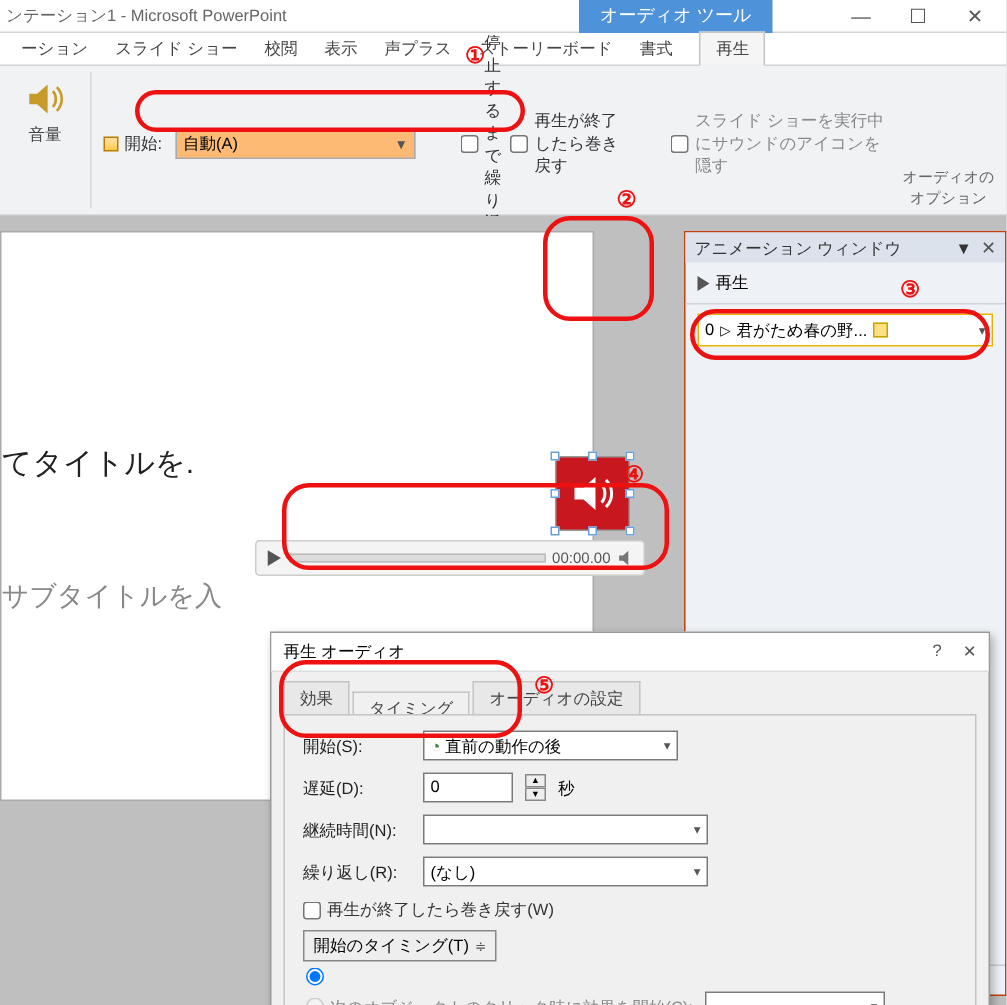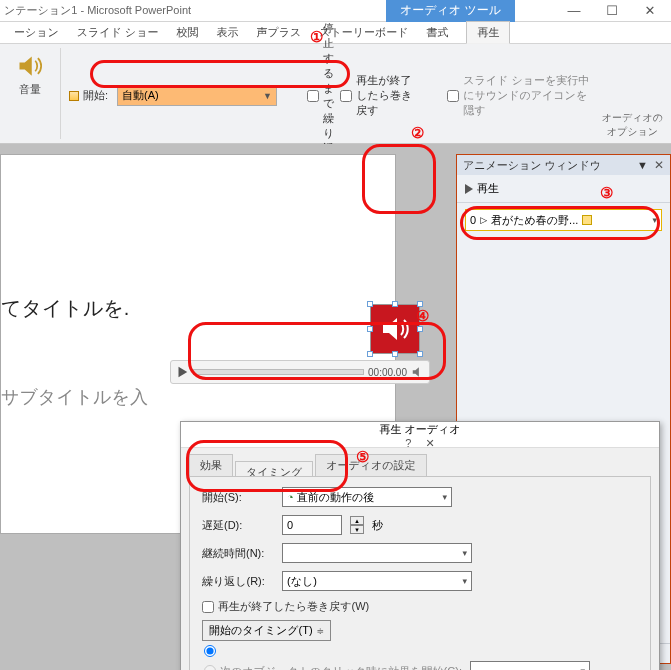--- a/index.html
+++ b/index.html
@@ -47,21 +47,21 @@
   .anim-pane { position:absolute; right:0; top:10px; width:215px; height:510px; background:#eef1f5; border:1px solid #c2410c;}
   .anim-pane .hd { height:20px; background:#dbe2ec; display:flex; align-items:center; padding:0 6px; justify-content:space-between; color:#333;}
   .anim-pane .hd .x { font-size:12px; color:#555;}
   .anim-pane .play-row { padding:6px 8px; display:flex; align-items:center; gap:4px; border-bottom:1px solid #d0d5dc;}
   .anim-pane .play-row .tri { width:0;height:0;border-top:5px solid transparent;border-bottom:5px solid transparent;border-left:8px solid #555;}
   .anim-pane .item { margin:6px 8px; height:22px; border:1px solid #e6b400; background:#fff; display:flex; align-items:center; padding:0 4px; gap:4px;}
   .anim-pane .item .b { width:10px;height:10px;background:#ffe083;border:1px solid #c9a100;}
   .anim-pane .time-ruler { position:absolute; bottom:0; left:0; right:0; height:20px; border-top:1px solid #c8cdd4; display:flex; align-items:center; justify-content:flex-start; padding-left:80px; color:#666; font-size:10px;}
   
   .dialog { position:absolute; left:180px; top:277px; width:480px; height:380px; background:#f0f0f0; border:1px solid #999; box-shadow:2px 2px 6px rgba(0,0,0,0.3);}
-  .dialog .dt { height:26px; background:#fff; display:flex; align-items:center; padding:0 8px; justify-content:space-between; border-bottom:1px solid #ddd;flex-direction:column;}
+  .dialog .dt { height:26px; background:#fff; display:flex; align-items:center; padding:0 8px; justify-content:space-between; border-bottom:1px solid #ddd;}
   .dialog .dt .r { display:flex; gap:14px; font-size:13px; color:#555;}
   .dialog .tabs { display:flex; gap:2px; padding:6px 8px 0 8px;}
   .dialog .tabs .t { padding:3px 10px; border:1px solid #c4c4c4; background:#e8e8e8; color:#444; border-bottom:none;}
   .dialog .tabs .t.on { background:#f0f0f0; position:relative; top:7px;}
   .dialog .body { margin:0 8px 8px 8px; border:1px solid #c4c4c4; padding:10px 12px; background:#f0f0f0; height:300px; position:relative;}
   .drow { display:flex; align-items:center; gap:8px; margin-bottom:8px;}
   .drow .l { width:72px; color:#222;}
   .sel { height:20px; border:1px solid #7a7a7a; background:#fff; display:flex; align-items:center; padding:0 4px; justify-content:space-between;}
   .sel.w1{ width:170px;} .sel.w2{ width:60px;} .sel.w3{width:190px;}
   .spin { width:14px; display:flex; flex-direction:column;}

